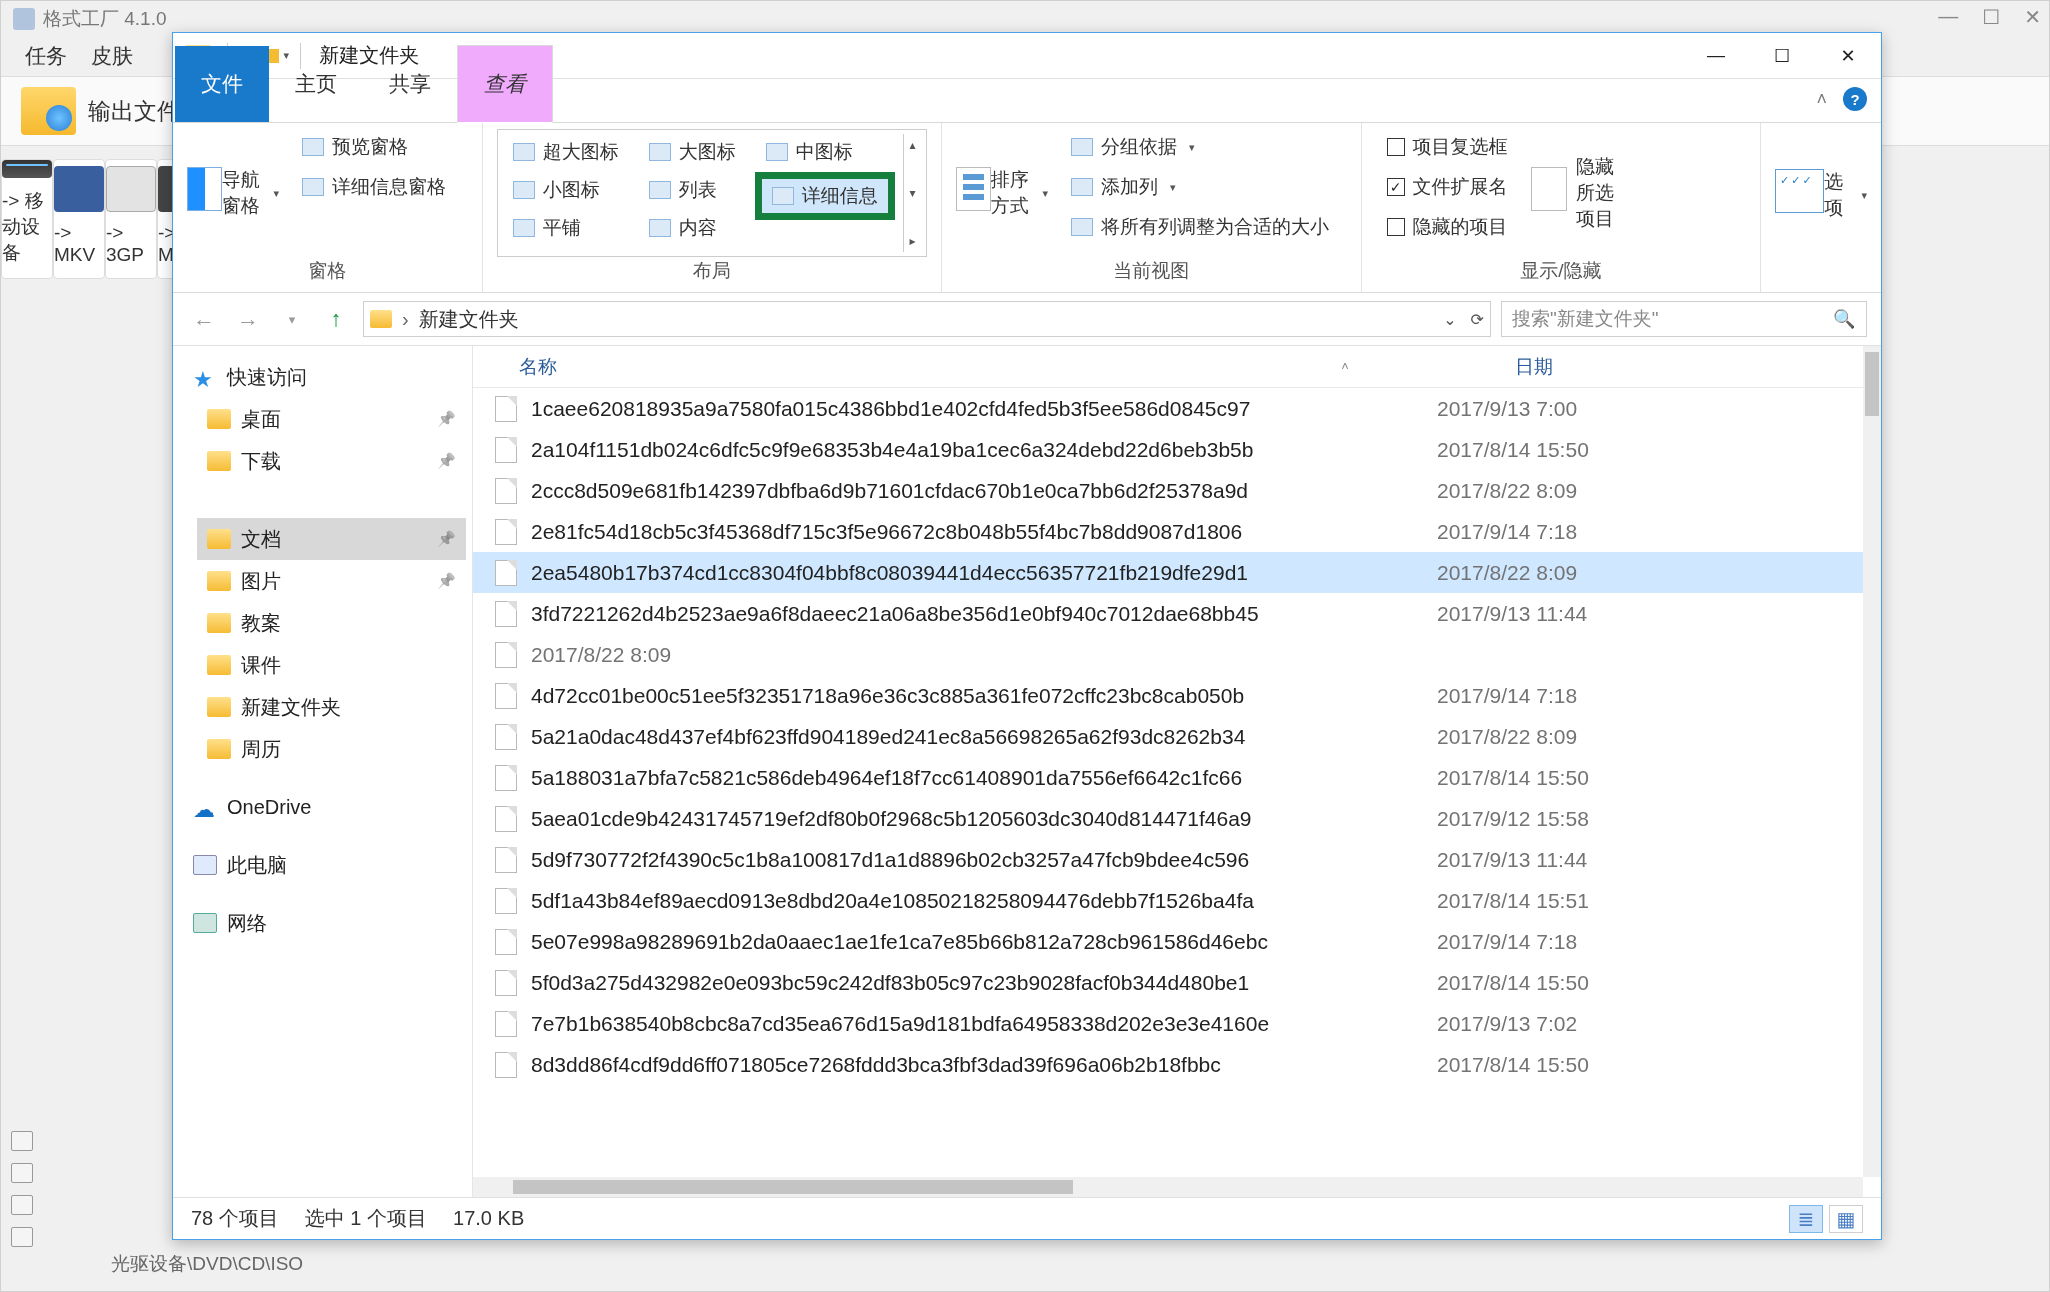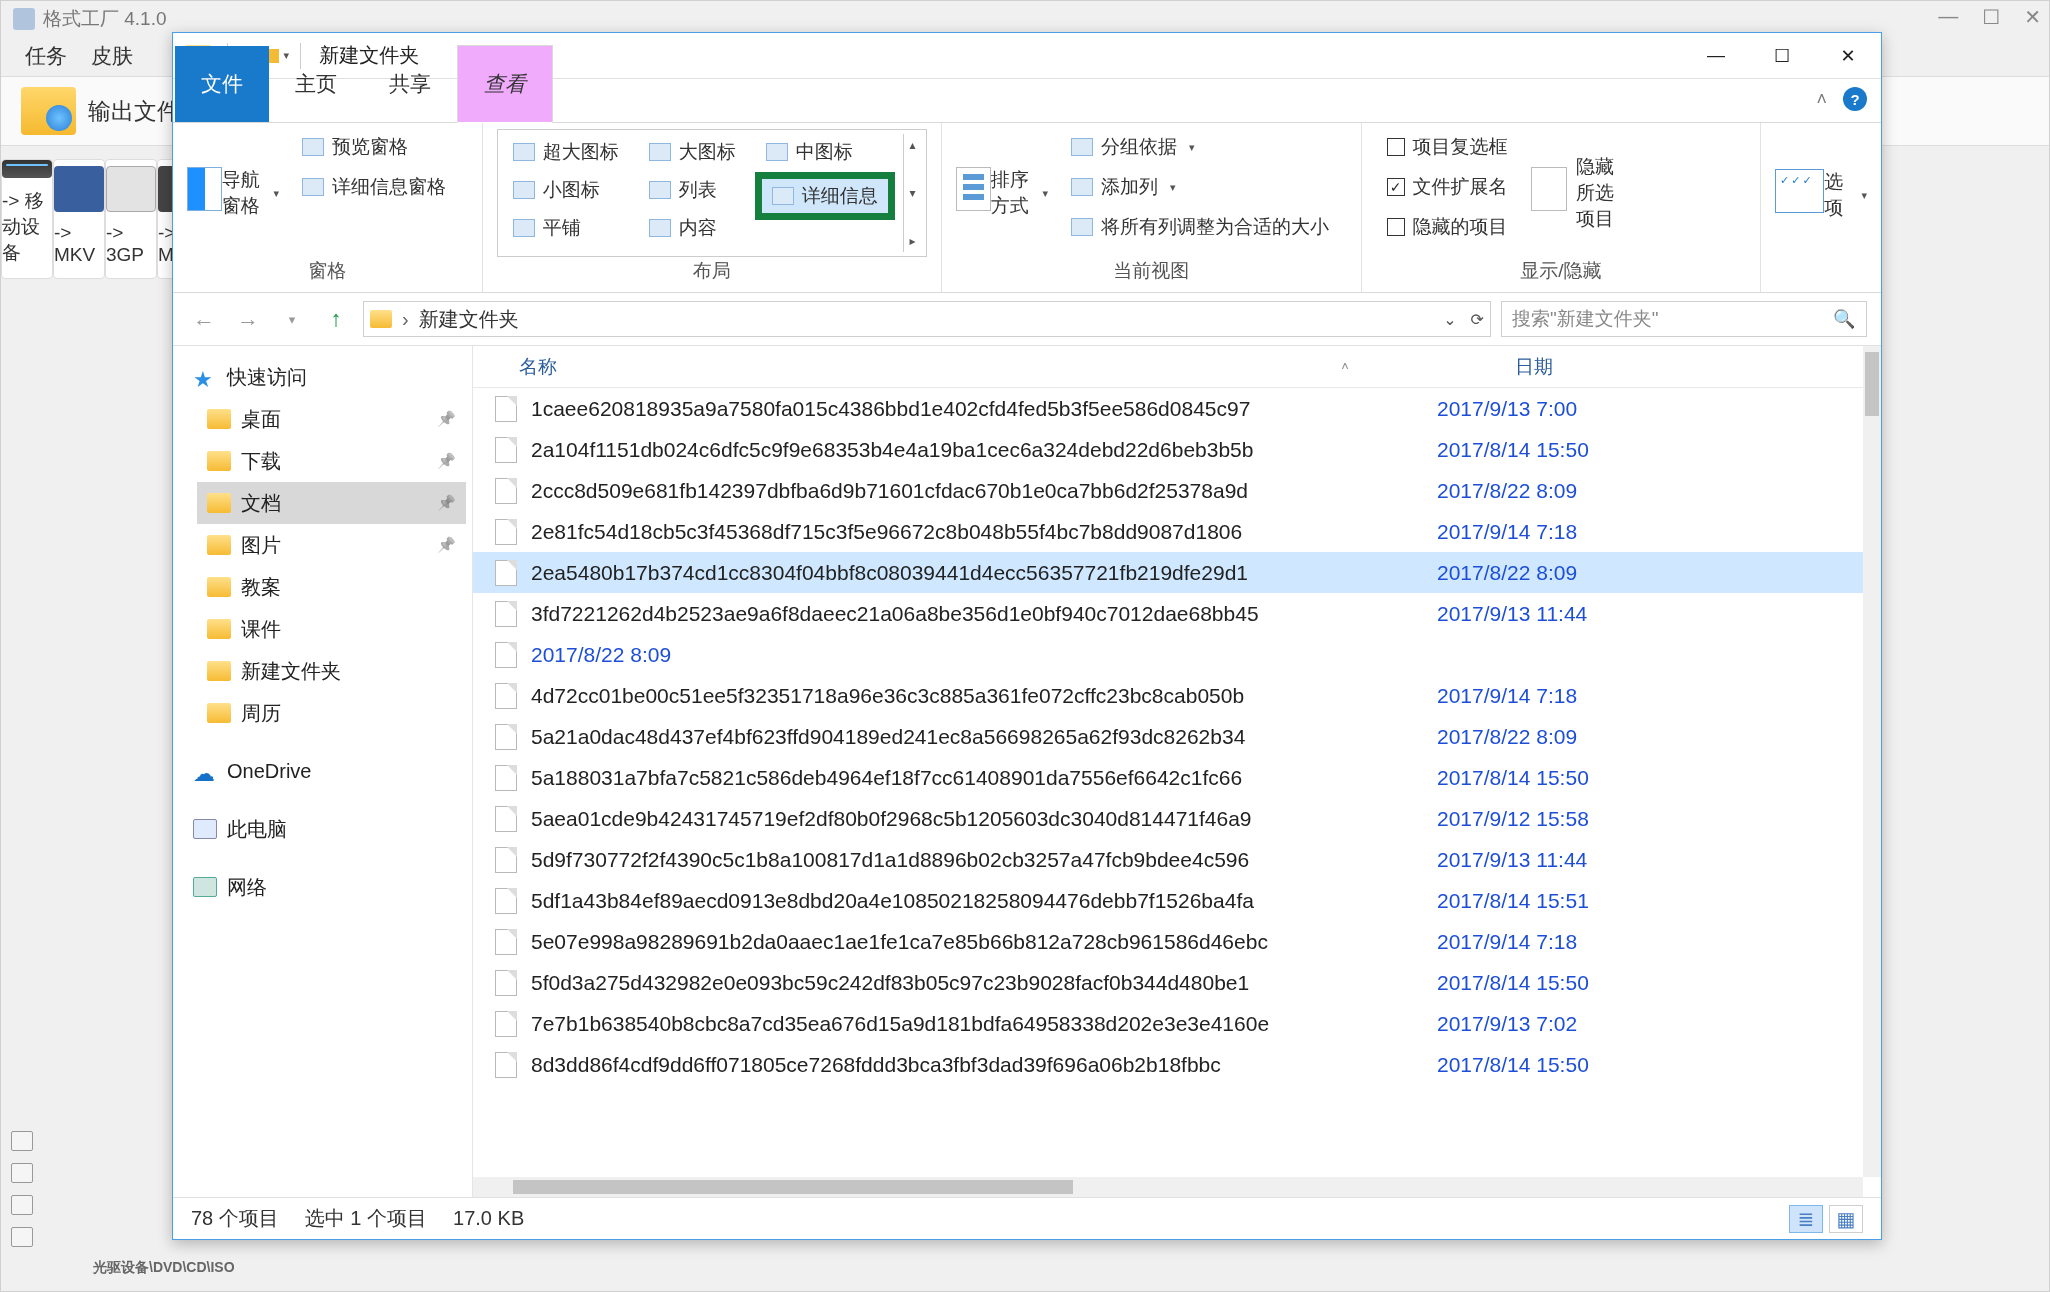--- a/index.html
+++ b/index.html
@@ -19,21 +19,21 @@
 .ff-tile{width:140px;height:120px;margin:8px 0;background:#fff;border:1px solid #ddd;border-radius:4px;display:flex;flex-direction:column;align-items:center;justify-content:flex-end;padding-bottom:12px;font-size:19px;color:#333;}
 .ff-tile .ic{width:50px;height:46px;margin-bottom:10px;border-radius:4px;}
 .ic-mobile{background:linear-gradient(#333,#555);position:relative;}
 .ic-mobile::after{content:"";position:absolute;inset:4px 4px 12px 4px;background:#6ec3ff;border-radius:2px;}
 .ic-mkv{background:#3a5f9f;}
 .ic-3gp{background:#e3e3e3;border:1px solid #aaa;}
 .ic-mpg{background:#444;}
 .ic-flv{background:#555;}
 .ff-mini{position:absolute;left:10px;top:1130px;display:flex;flex-direction:column;gap:12px;}
 .ff-mini div{width:22px;height:20px;border:1px solid #999;border-radius:2px;background:#f5f5f5;}
-.ff-bottom{position:absolute;left:92px;bottom:14px;font-size:14px;color:#666;font-weight:bold;}
+.ff-bottom{position:absolute;left:110px;bottom:14px;font-size:19px;color:#666;}
 
 
 .explorer{position:absolute;left:172px;top:32px;width:1710px;height:1208px;background:#fff;border:1px solid #4aa0e8;box-shadow:0 4px 14px rgba(0,0,0,.25);}
 
 .ex-title{height:46px;display:flex;align-items:center;border-bottom:1px solid #e0e0e0;user-select:none;}
 .ex-title .folder-sm{width:26px;height:22px;background:linear-gradient(#ffe08a,#f6bb34);border-radius:2px;margin:0 12px;}
 .ex-title .vbar{width:1px;height:26px;background:#ccc;margin:0 4px;}
 .ex-title .tick{color:#e55;font-size:18px;margin:0 4px;}
 .ex-title .drop{width:40px;height:24px;display:flex;align-items:center;justify-content:center;}
 .ex-title .drop .sq{width:16px;height:14px;background:#f6bb34;margin-right:4px;}
@@ -79,40 +79,40 @@
 .addr .sep{color:#666;}
 .addr-tail{margin-left:auto;display:flex;align-items:center;gap:14px;color:#555;font-size:16px;}
 .search{width:366px;height:36px;border:1px solid #cfcfcf;display:flex;align-items:center;padding:0 10px;color:#888;font-size:19px;}
 .search .mag{margin-left:auto;color:#555;font-size:18px;}
 
 
 .body{flex:1;display:flex;height:calc(100% - 46px - 44px - 170px - 53px - 42px);}
 .tree{width:300px;border-right:1px solid #e5e5e5;padding:10px 6px;overflow:hidden;font-size:20px;color:#222;}
 .tnode{display:flex;align-items:center;gap:10px;height:42px;padding:0 10px;margin-left:18px;}
 .tnode.pin::after{content:"📌";margin-left:auto;font-size:15px;opacity:.55;filter:grayscale(1);}
-.tnode.sel{background:#d8d8d8;}
+.tnode.sel{background:#d8d8d8;margin-top:36px;}
 .tnode.top{margin-left:4px;}
 .tic{width:24px;height:20px;flex:none;background:linear-gradient(#ffe08a,#f6bb34);border-radius:2px;}
 .tic.star{background:none;color:#2a8fe6;font-size:22px;}
 .tic.od{background:#fff;border:none;color:#1471c7;font-size:22px;}
 .tic.pc{background:#dfeafc;border:1px solid #88a;}
 .tic.net{background:#cfe5df;border:1px solid #5a9;}
 
 .files{flex:1;position:relative;overflow:hidden;}
 .fhdr{height:42px;display:flex;align-items:center;border-bottom:1px solid #e8e8e8;font-size:19px;color:#2b5c9b;padding-left:46px;}
 .fhdr .c1{width:656px;}
 .fhdr .sorti{width:340px;text-align:center;color:#888;font-size:13px;}
 .fhdr .c2{flex:1;}
 .flist{position:absolute;top:42px;left:0;right:18px;bottom:20px;overflow:hidden;}
 .frow{height:41px;display:flex;align-items:center;font-size:21px;color:#222;padding-left:22px;}
 .frow.sel{background:#cfe8ff;}
 .fic{width:22px;height:26px;border:1px solid #b9b9b9;background:#fff;margin-right:14px;position:relative;flex:none;}
 .fic::after{content:"";position:absolute;right:-1px;top:-1px;border:5px solid transparent;border-top-color:#ddd;border-right-color:#ddd;}
 .fname{width:906px;white-space:nowrap;overflow:hidden;}
-.fdate{flex:1;color:#1d4ed8;}
+.fdate{flex:1;color:#737373;}
 .vscroll{position:absolute;right:0;top:0;width:18px;bottom:20px;background:#f0f0f0;}
 .vthumb{position:absolute;right:2px;top:6px;width:14px;height:64px;background:#c4c4c4;}
 .hscroll{position:absolute;left:0;right:18px;bottom:0;height:20px;background:#f0f0f0;}
 .hthumb{position:absolute;left:40px;top:3px;height:14px;width:560px;background:#c4c4c4;}
 
 .status{height:42px;border-top:1px solid #e0e0e0;display:flex;align-items:center;padding:0 18px;font-size:20px;color:#333;gap:26px;}
 .status .views{margin-left:auto;display:flex;gap:6px;}
 .vbtn{width:34px;height:28px;border:1px solid #cfcfcf;display:flex;align-items:center;justify-content:center;color:#4b7fc4;}
 .vbtn.active{background:#cfe4fa;border-color:#7cb8ea;}
 </style>

